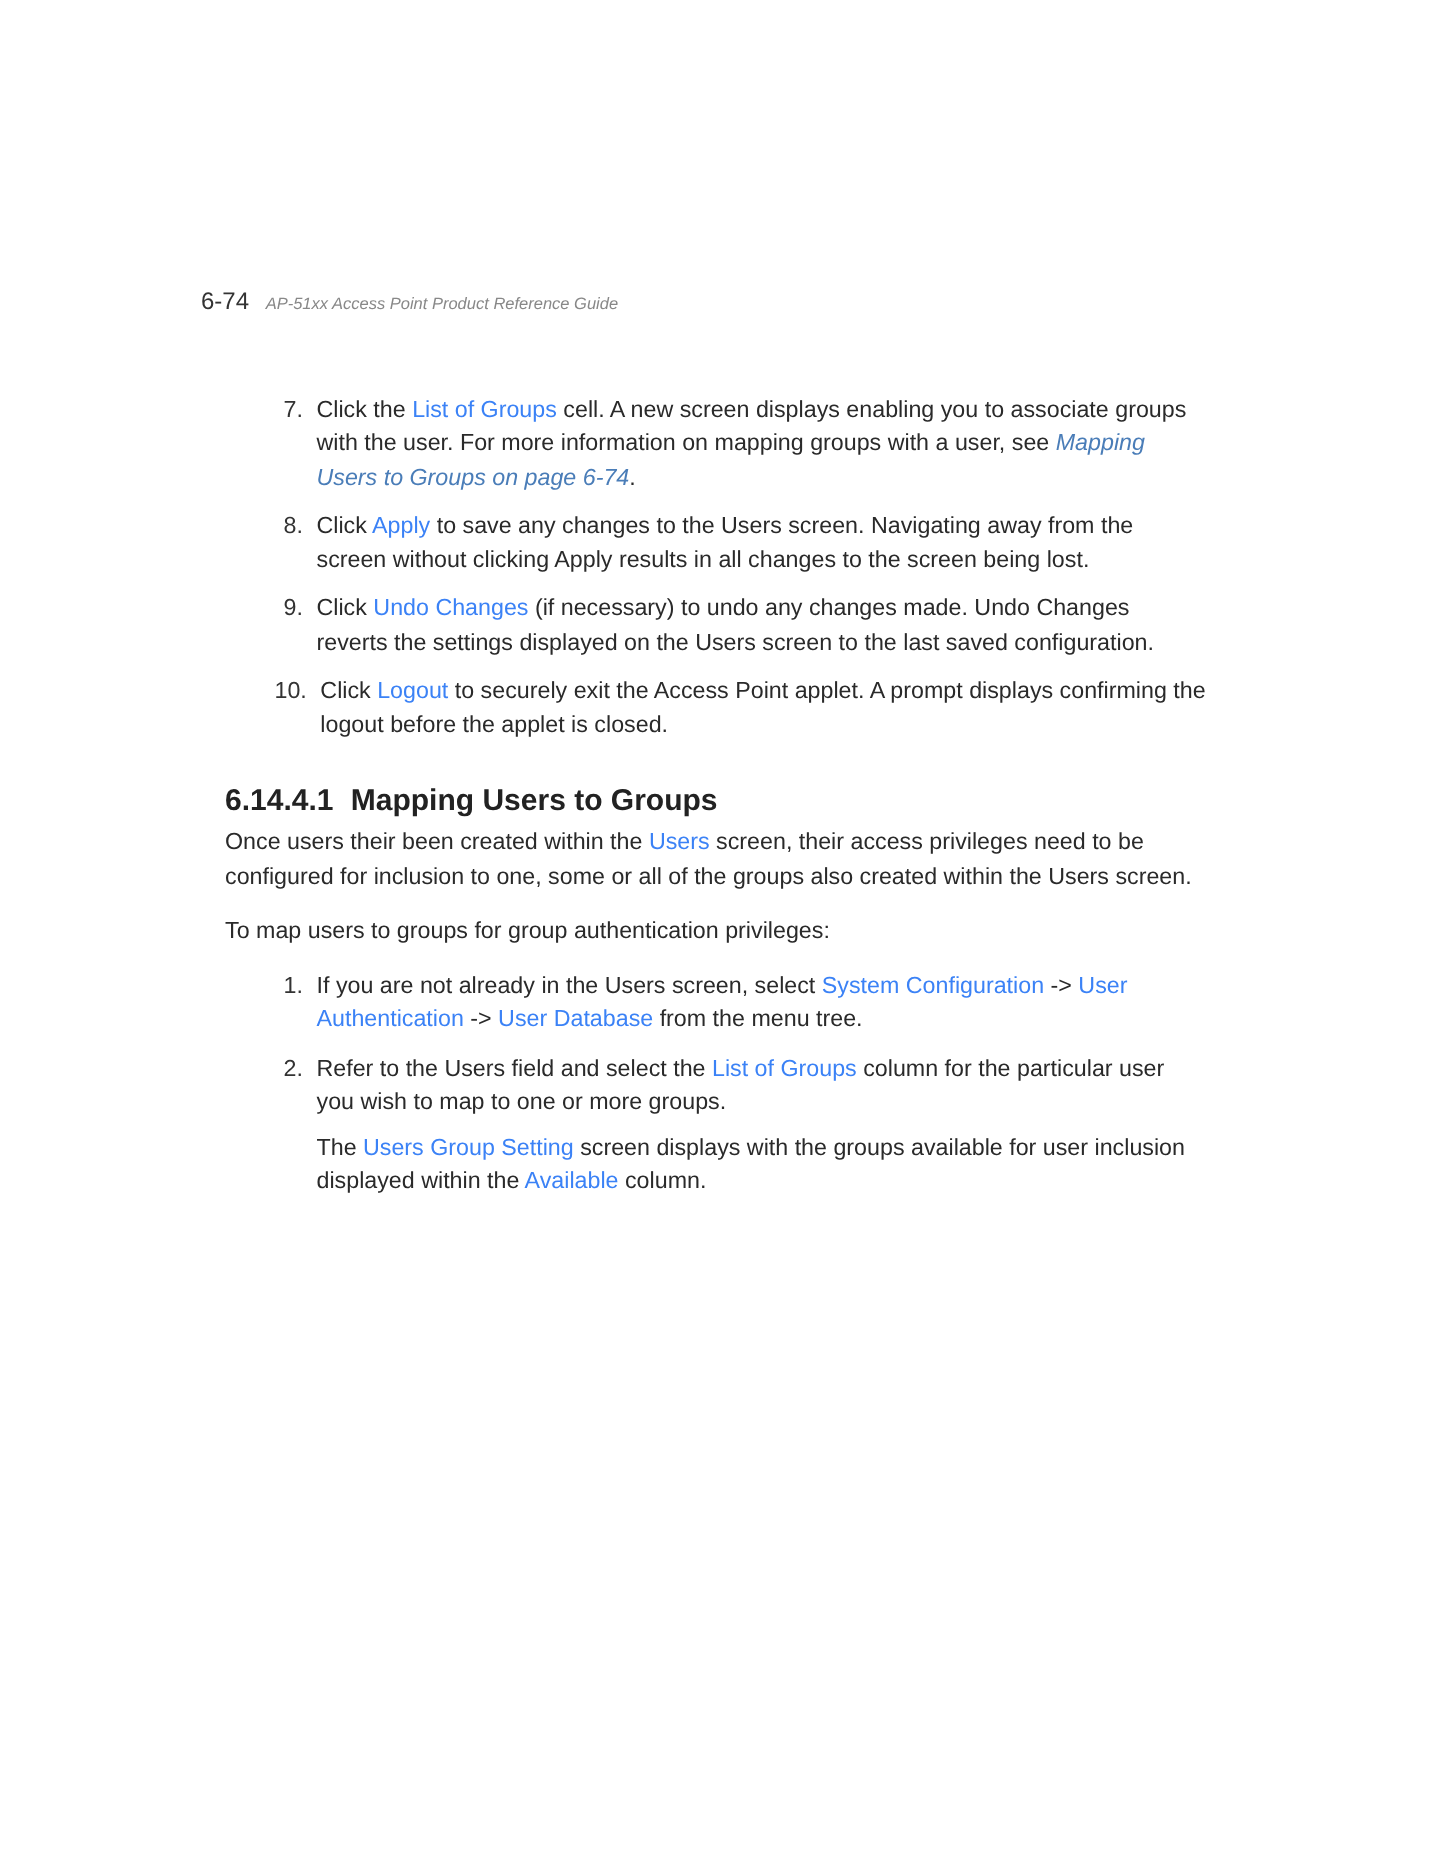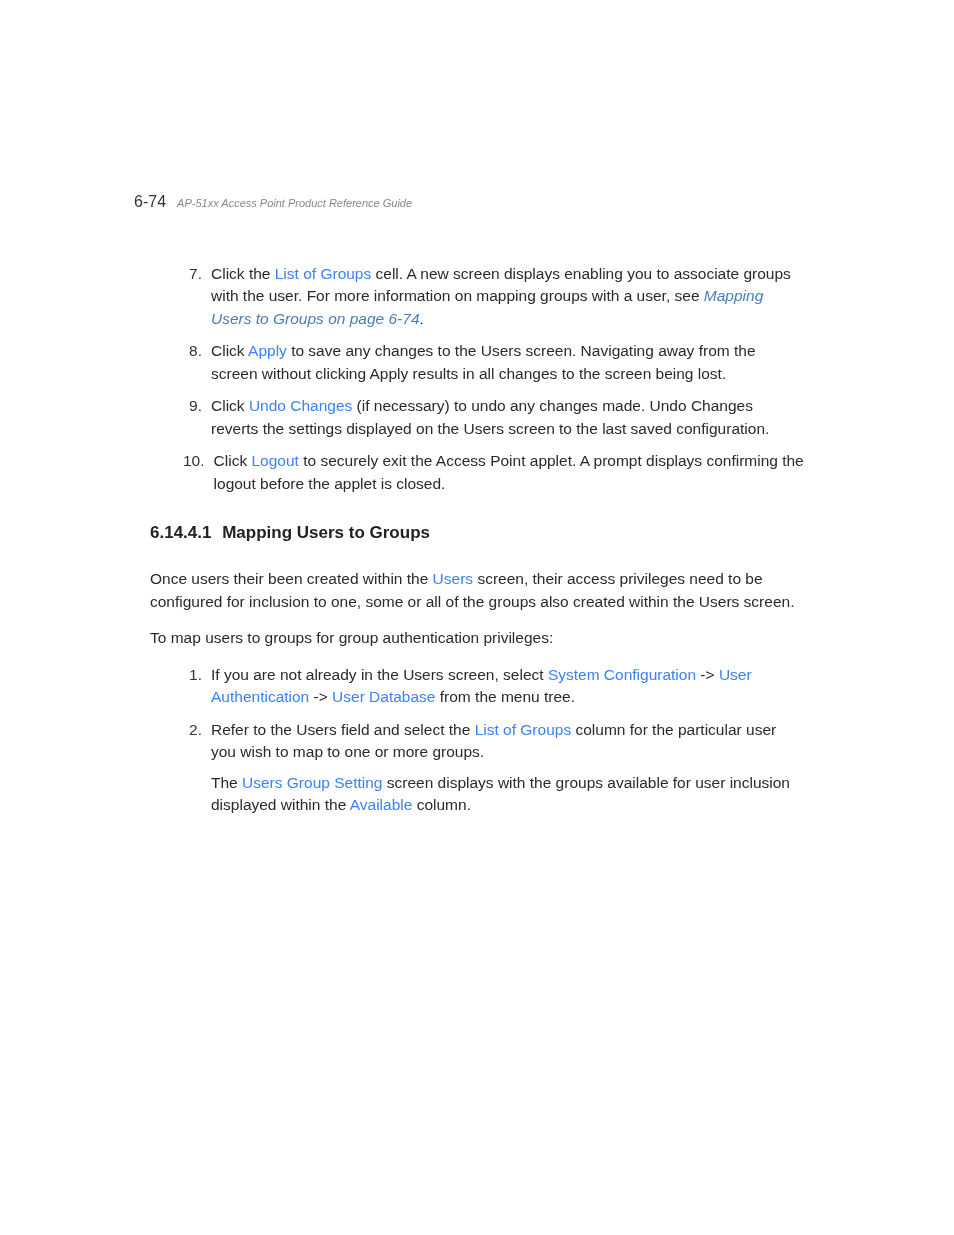--- a/index.html
+++ b/index.html
@@ -59,25 +59,25 @@
     }
     .bold-term {
       font-weight: normal;
       color: #3b82f6;
     }
     .link-text {
       color: #4a7db8;
       font-style: italic;
     }
     .section-heading {
-      font-size: 17px;
+      font-size: 20px;
       font-weight: bold;
       color: #222;
       margin-top: 28px;
-      margin-bottom: 25px;
+      margin-bottom: 5px;
     }
     .section-number {
       margin-right: 6px;
     }
     .para {
       font-size: 15.5px;
       line-height: 1.45;
       margin-bottom: 14px;
       color: #2a2a2a;
     }

